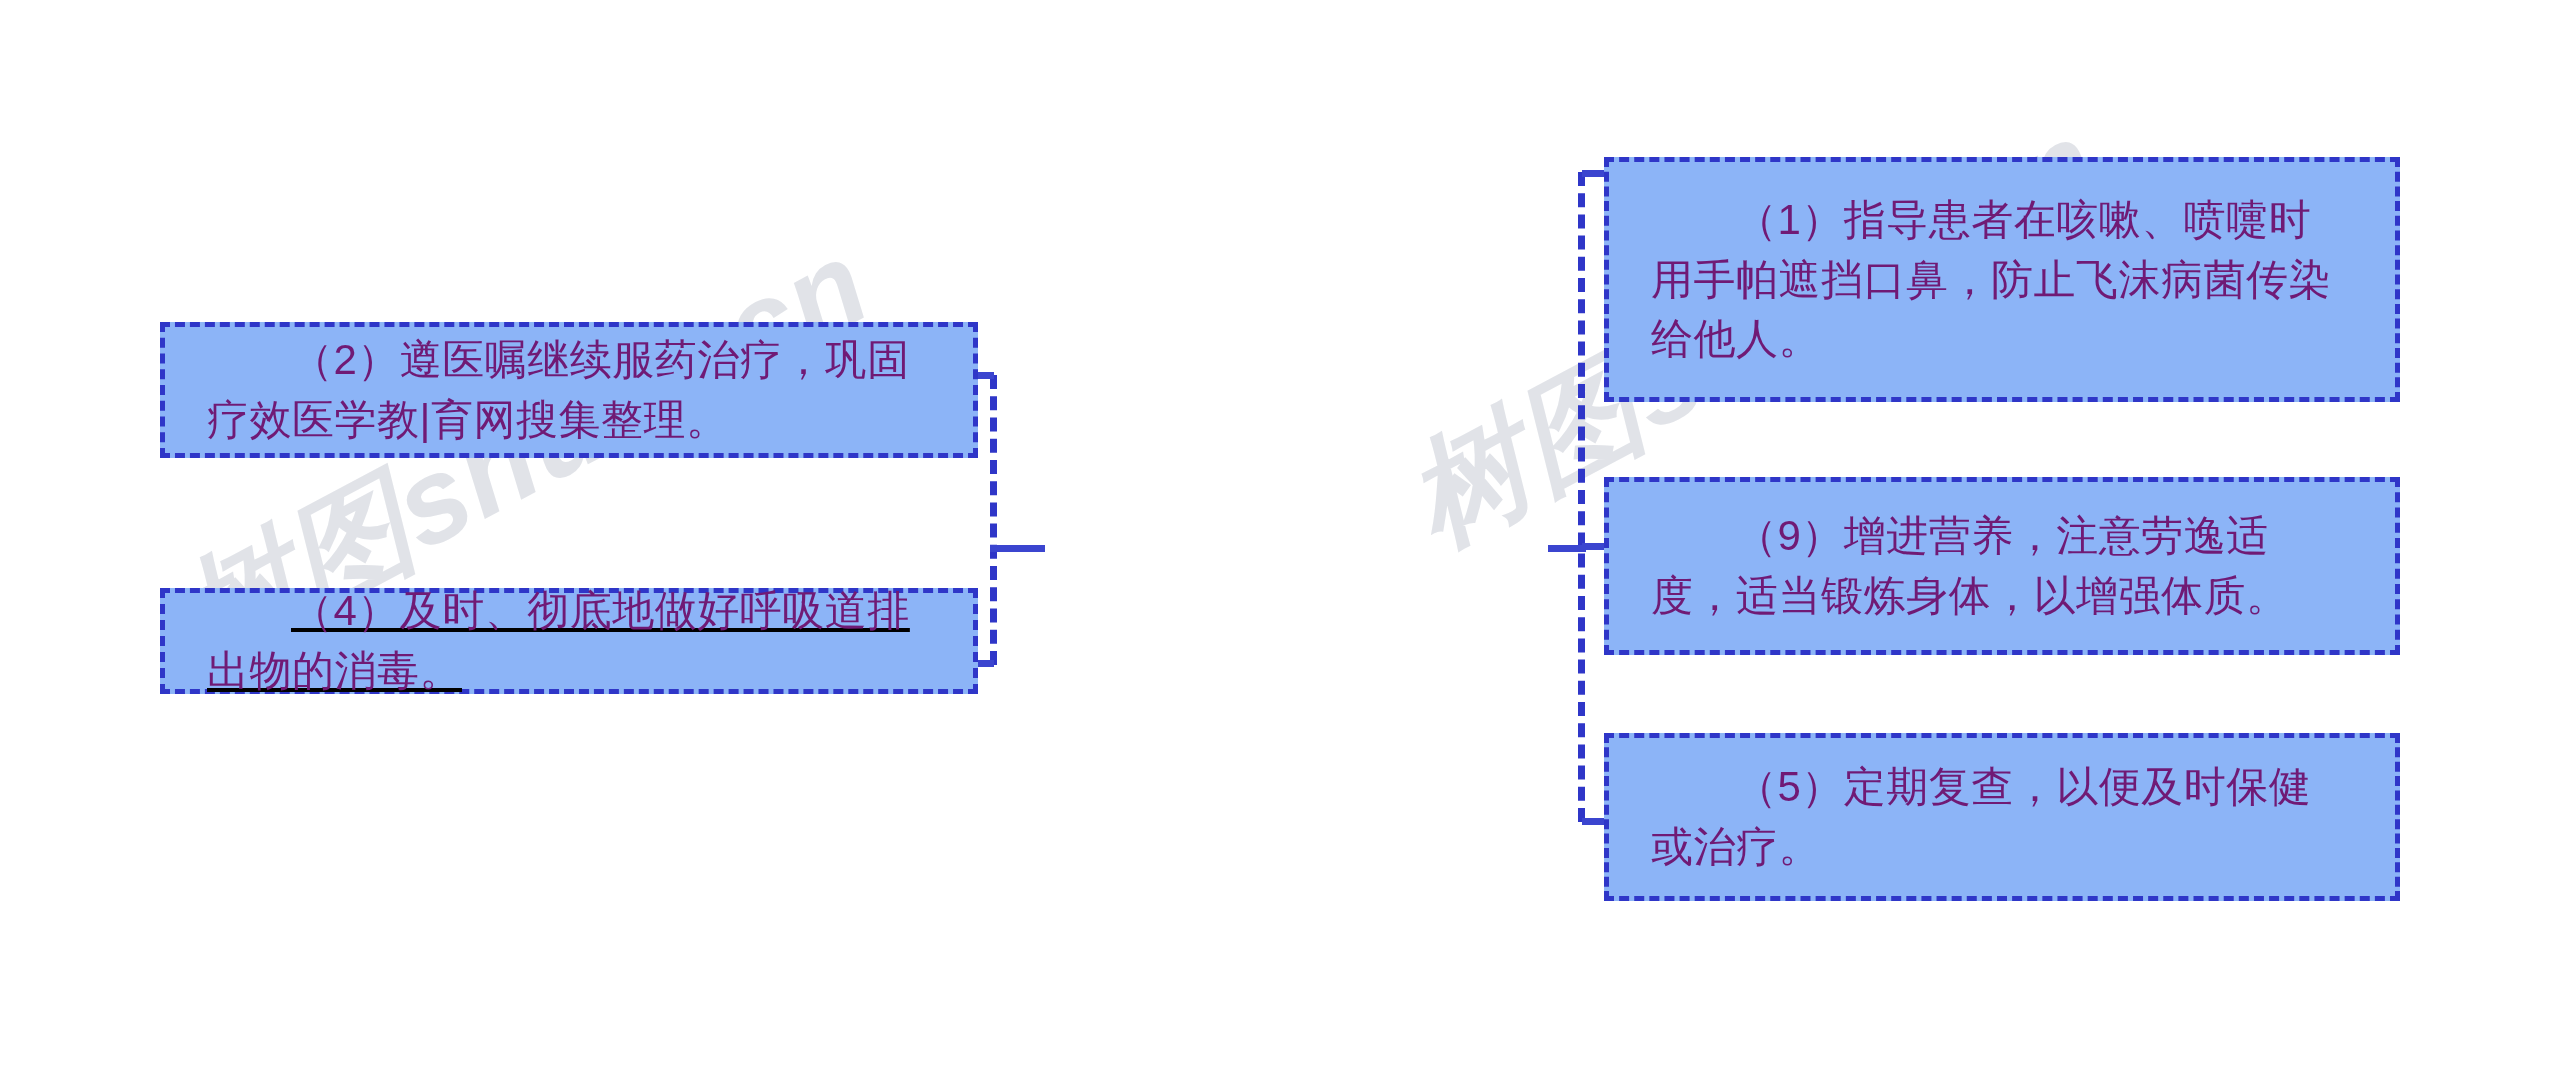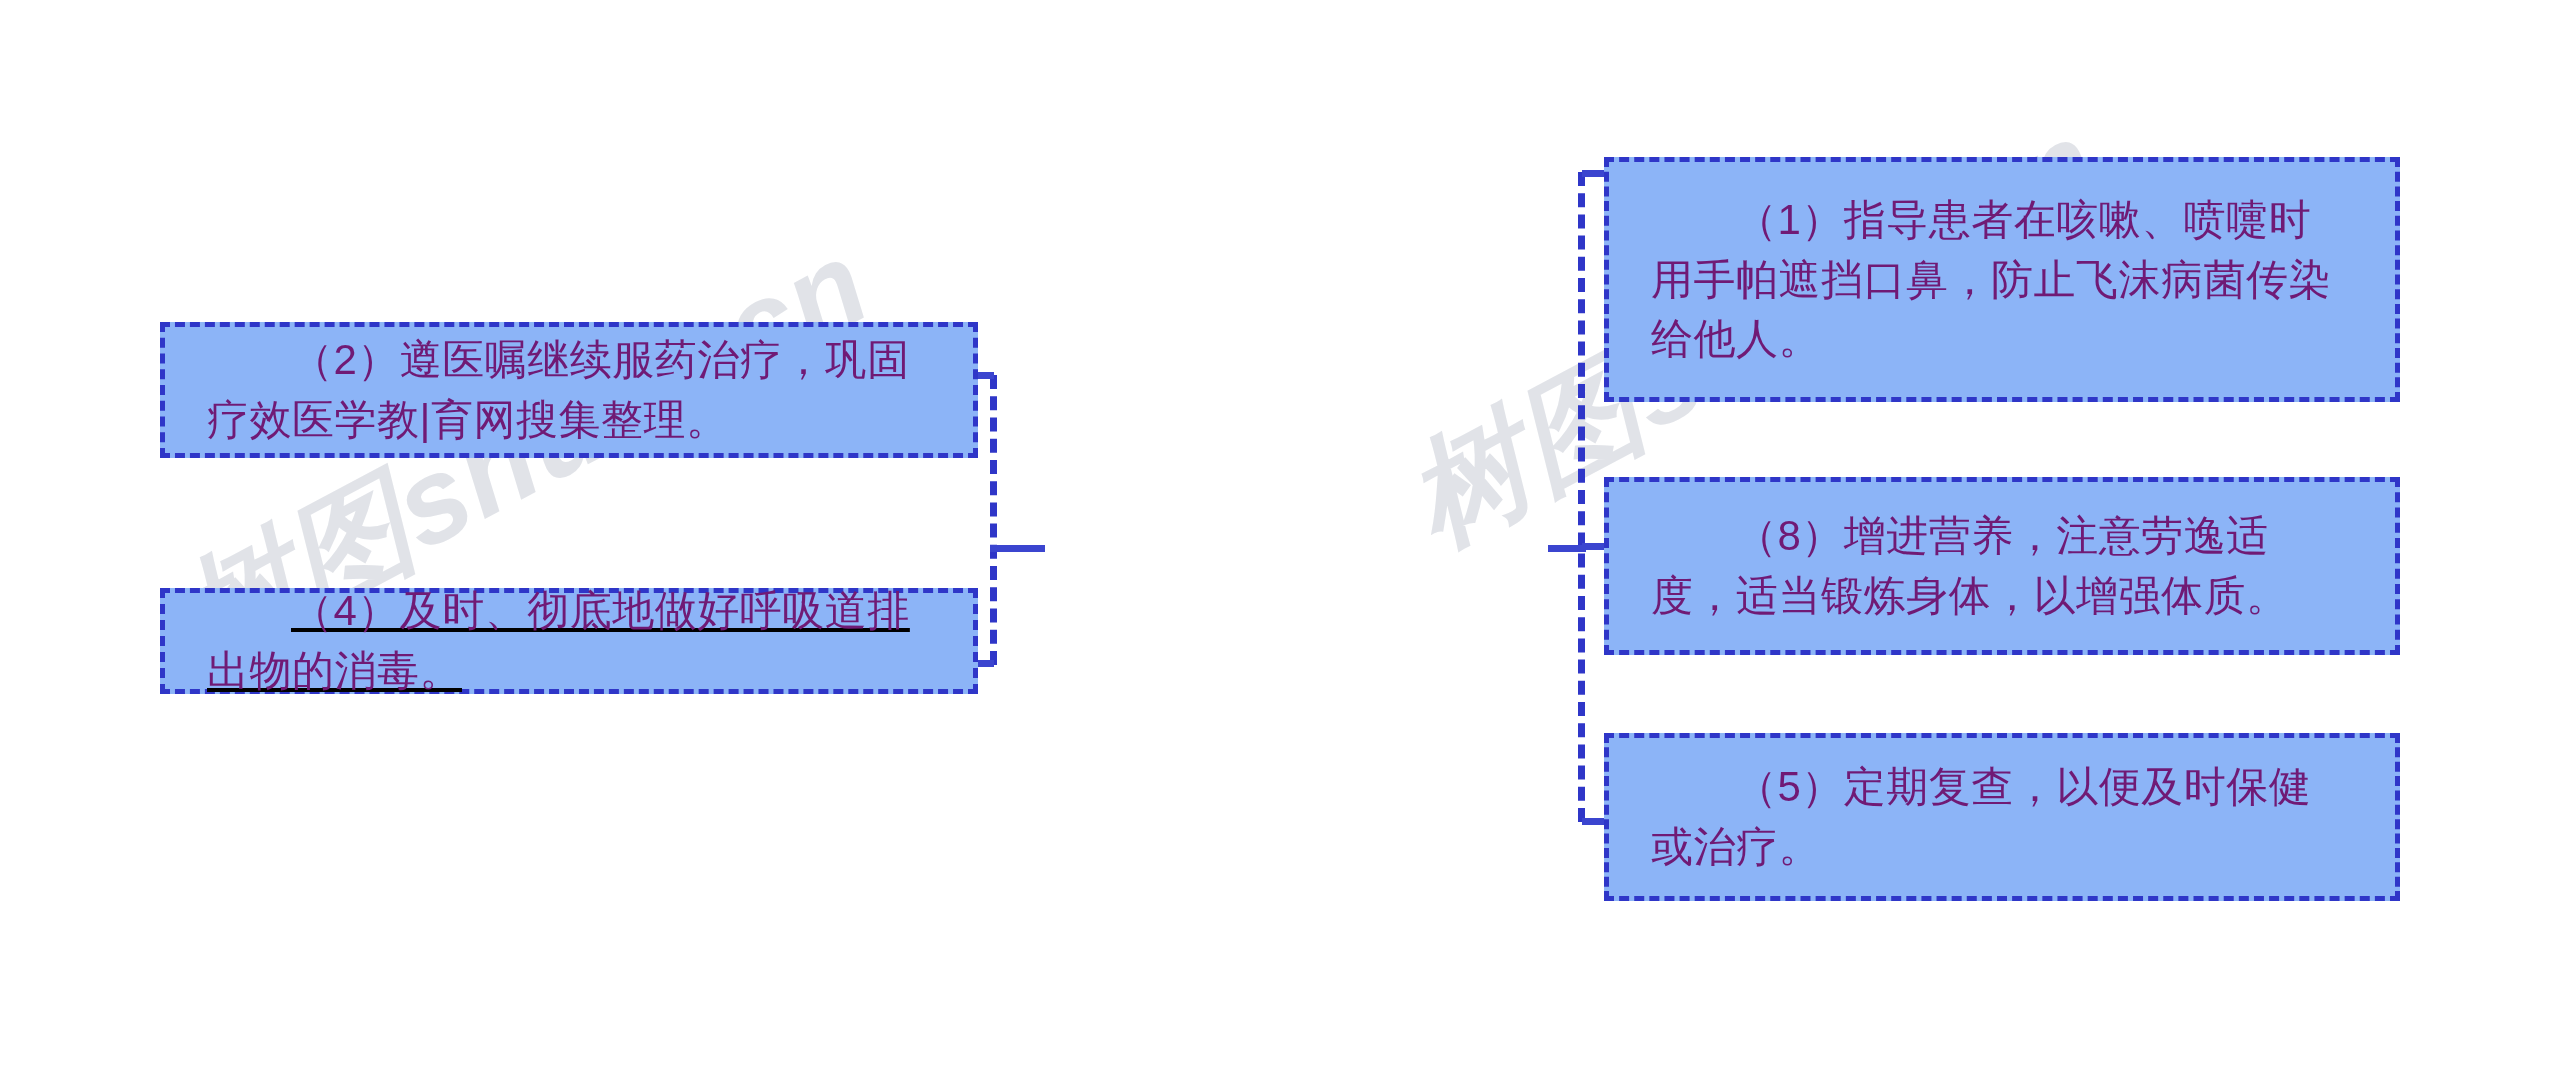--- a/index.html
+++ b/index.html
@@ -105,21 +105,21 @@
 
   <div class="topic" style="left:160px;top:588px;width:818px;height:106px;text-decoration:underline;">
     <p>（4）及时、彻底地做好呼吸道排出物的消毒。</p>
   </div>
 
   <div class="topic" style="left:1604px;top:157px;width:796px;height:245px;">
     <p>（1）指导患者在咳嗽、喷嚏时用手帕遮挡口鼻，防止飞沫病菌传染给他人。</p>
   </div>
 
   <div class="topic" style="left:1604px;top:477px;width:796px;height:178px;">
-    <p>（8）增进营养，注意劳逸适度，适当锻炼身体，以增强体质。</p>
+    <p>（9）增进营养，注意劳逸适度，适当锻炼身体，以增强体质。</p>
   </div>
 
   <div class="topic" style="left:1604px;top:733px;width:796px;height:168px;justify-content:center;">
     <p>（5）定期复查，以便及时保健或治疗。</p>
   </div>
 
 
 </div>
 
 </body></html>

